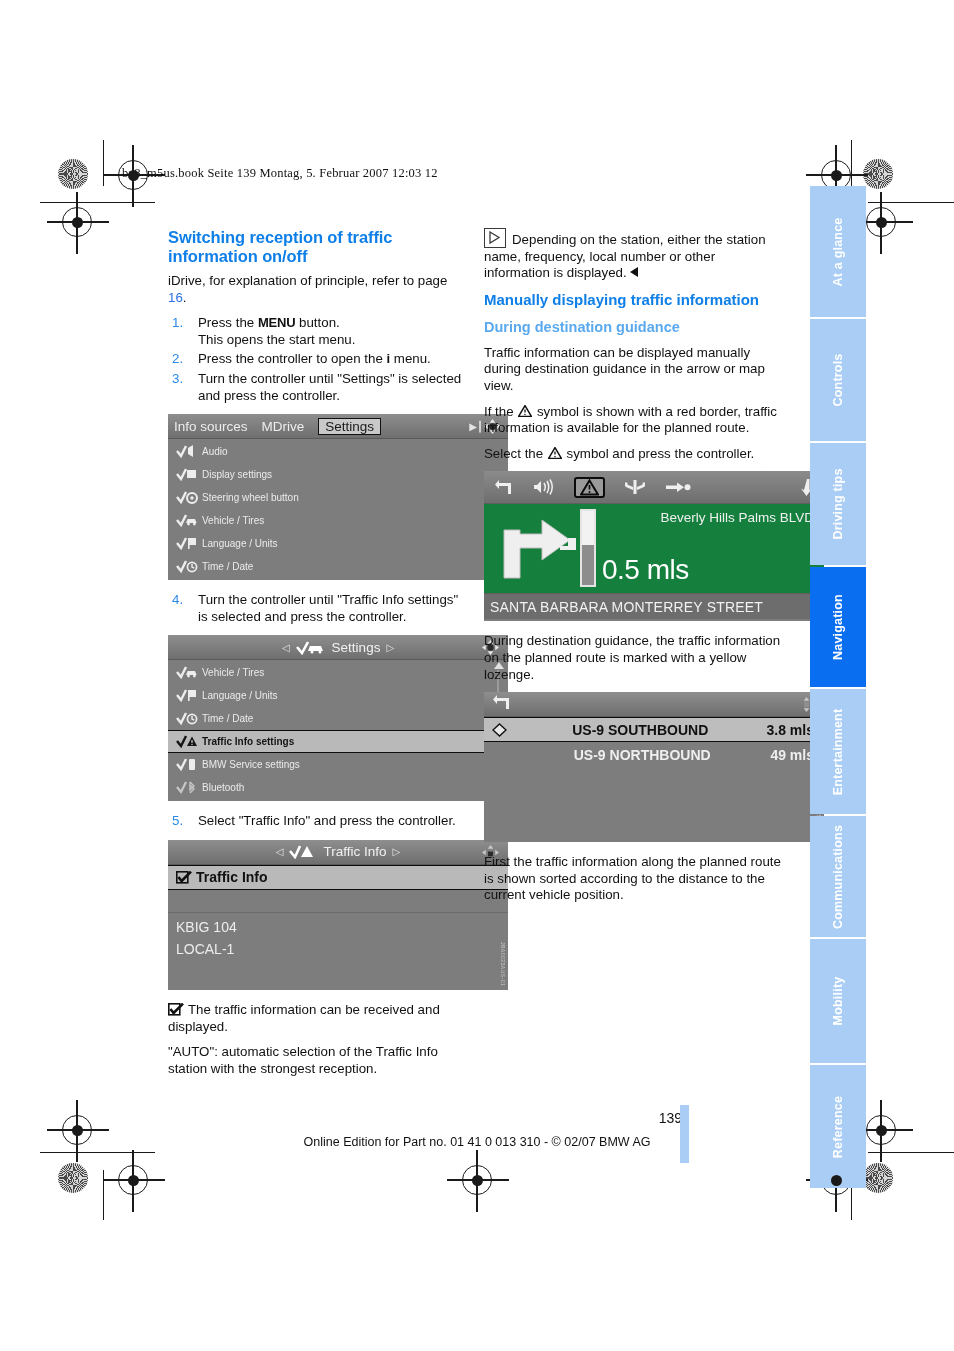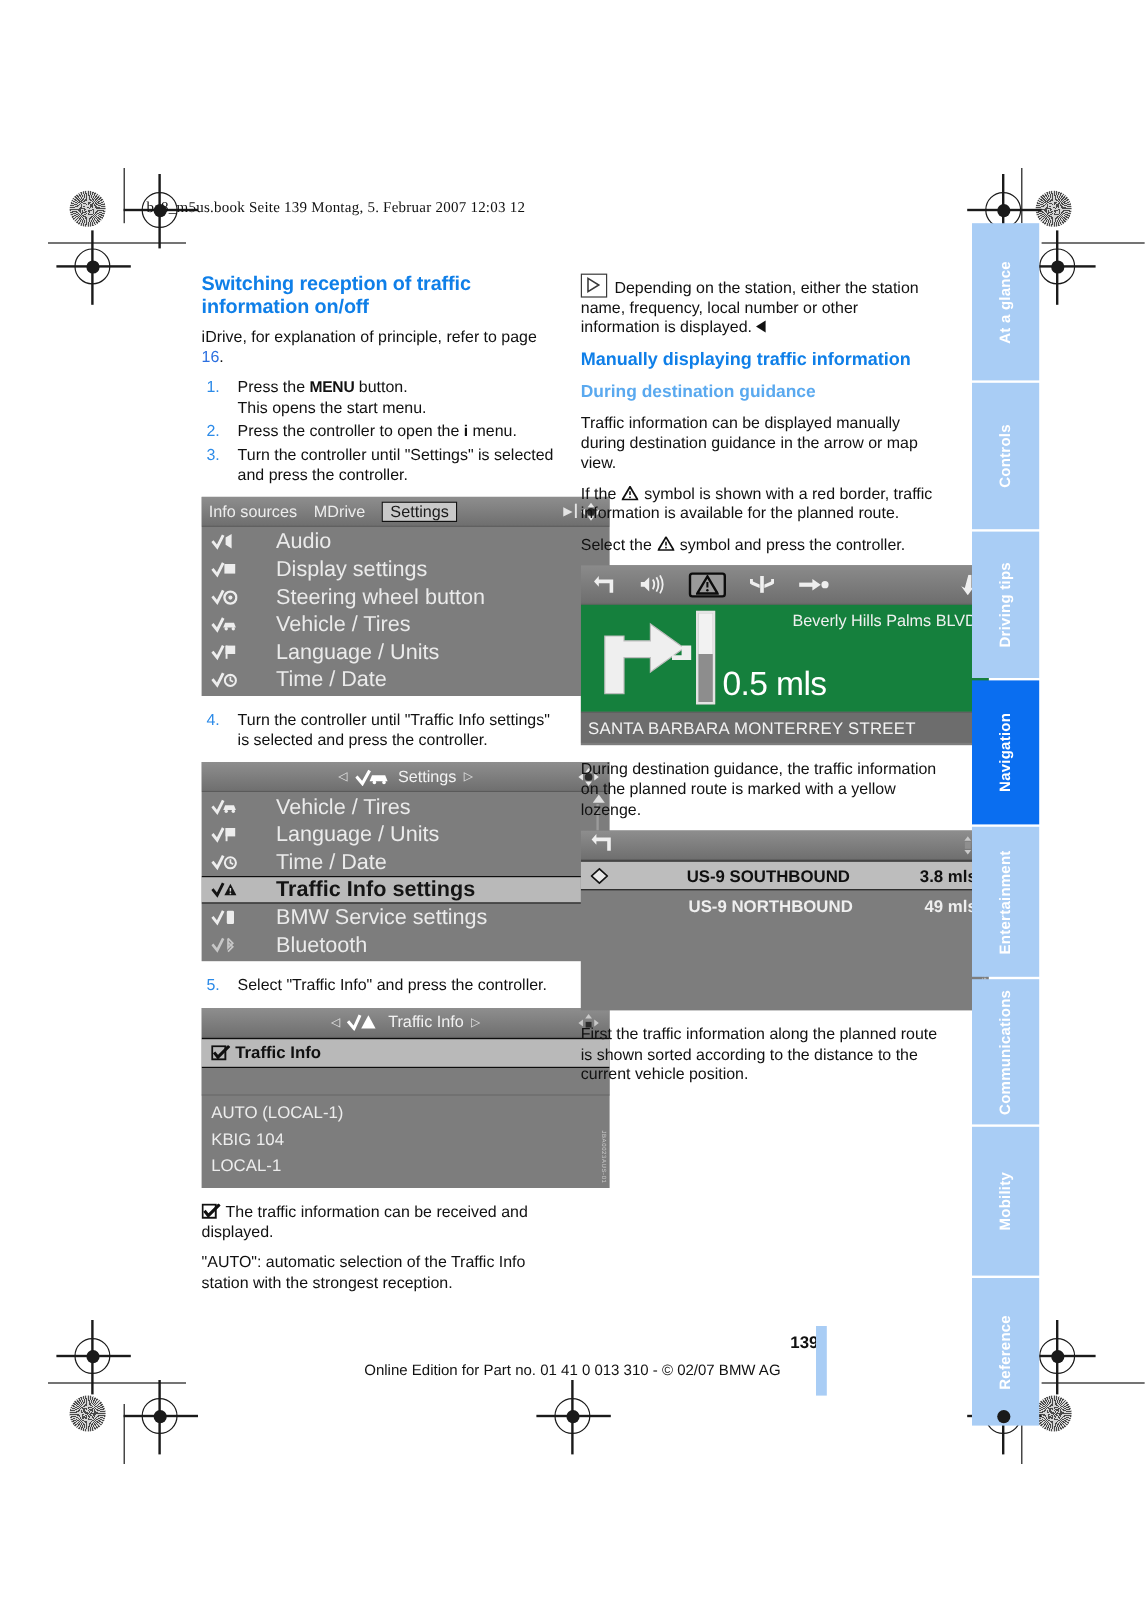--- a/index.html
+++ b/index.html
@@ -240,25 +240,24 @@
     width: 19px; height: 17px;
     flex: none;
     display: inline-block;
   }
   .rowlist { padding: 1px 0 2px 0; }
   .rowlist .row {
     display: flex;
     align-items: center;
     height: 23px;
     padding: 0 8px;
-    font-size: 18px;
+    font-size: 10px;
     color: #ebebeb;
     box-sizing: border-box;
     position: relative;
-    gap: 28px;
   }
   .rowlist .row .ic {
     width: 26px;
     flex: none;
     display: flex;
     align-items: center;
   }
   .rowlist .row.sel {
     background: #b9b9b9;
     color: #141414;
@@ -386,21 +385,21 @@
     font-weight: bold;
     letter-spacing: 0.2px;
   }
 
   
   .page-num {
     position: absolute;
     right: 272px;
     top: 1110px;
     font-size: 14px;
-    font-weight: bold;
+    font-weight: normal;
     color: #111;
   }
   .footer-line {
     position: absolute;
     left: 0; right: 0;
     top: 1135px;
     text-align: center;
     font-size: 12.5px;
     color: #111;
   }
@@ -682,23 +681,20 @@
         <svg width="16" height="13" viewBox="0 0 16 13">
             <rect x="0.8" y="0.8" width="11" height="11" fill="none" stroke="#101010" stroke-width="1.6"></rect>
             <path d="M2.4 6 L5.6 10 L15 0.6" stroke="#101010" stroke-width="2.6" fill="none"></path>
           </svg>
       </span>
       <span>Traffic Info</span>
     </div>
     <div style="height:22px; background:#7d7d7d; border-bottom:1px solid #6b6b6b;"></div>
     <div style="padding-top:3px;">
       <div class="row" style="height:22px; padding-left:8px; font-size:14px; color:#ededed; display:flex; align-items:center;">
-        <span>AUTO (LOCAL-1)</span>
-      </div>
-      <div class="row" style="height:22px; padding-left:8px; font-size:14px; color:#ededed; display:flex; align-items:center;">
         <span>KBIG 104</span>
       </div>
       <div class="row" style="height:22px; padding-left:8px; font-size:14px; color:#ededed; display:flex; align-items:center;">
         <span>LOCAL-1</span>
       </div>
     </div>
     <span class="shot-code">JBA0023AUS-01</span>
   </div>
 
   <p class="note-para">

